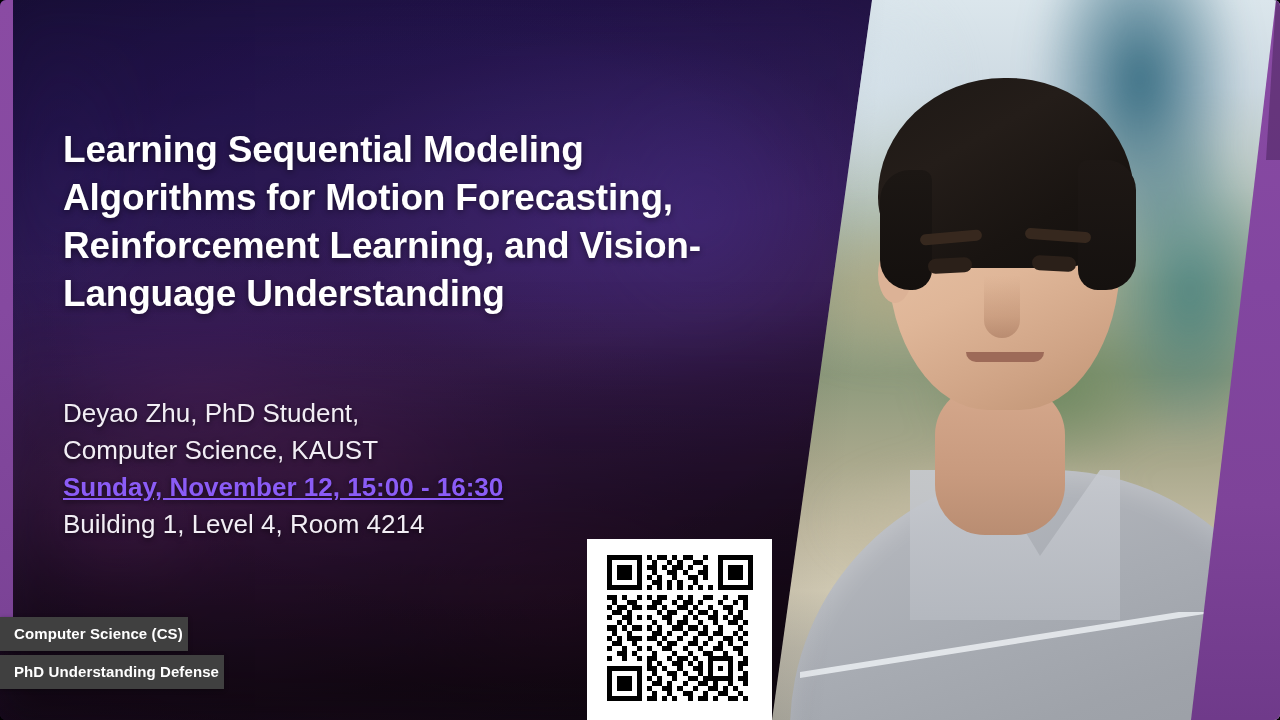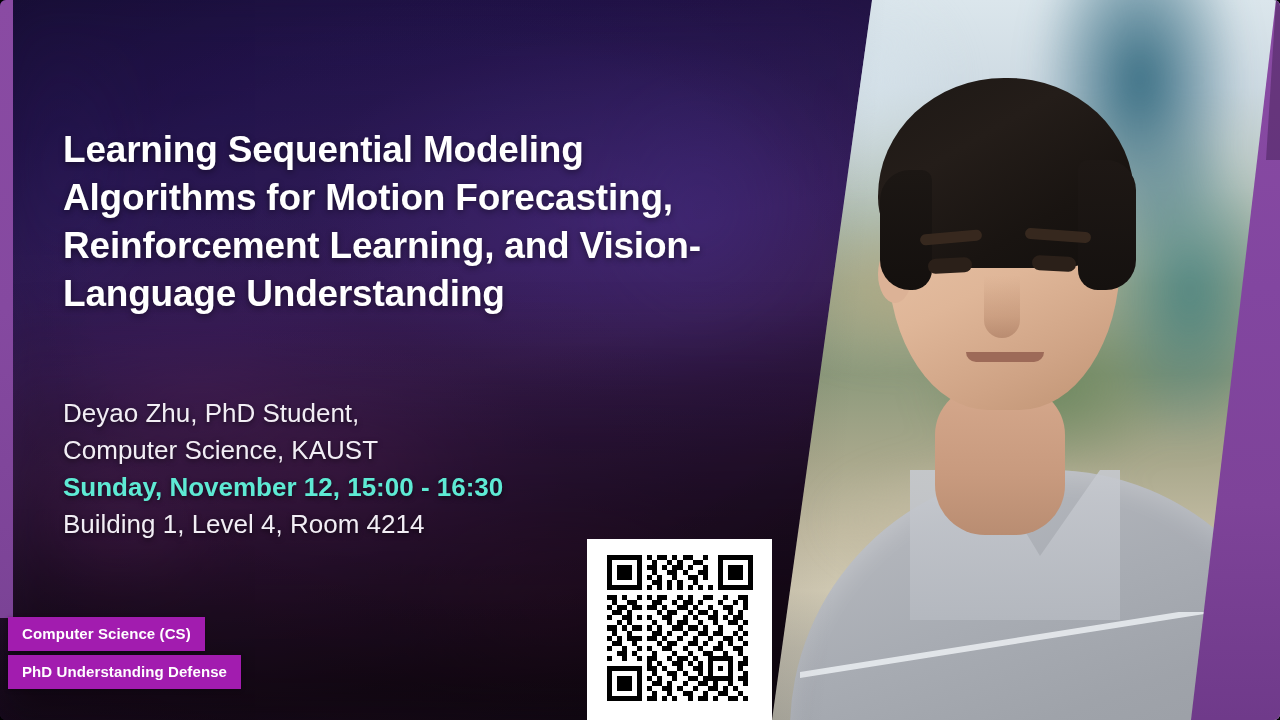--- a/index.html
+++ b/index.html
@@ -259,40 +259,40 @@
   }
   .details .line {
     font-size: 26px;
     line-height: 37px;
     color: #f2eef5;
     text-shadow: 0 2px 5px rgba(0,0,0,0.55);
     white-space: nowrap;
   }
   .details .line.bold {
     font-weight: 700;
-    color: #5eead4;
+    color: #8b5cf6;
+    text-decoration: underline;
   }
 
   
   .badges {
     position: absolute;
     left: 0; top: 617px;
   }
   .badge {
     display: block;
-    background: #a21caf;
+    background: #404040;
     color: #ffffff;
     font-size: 15px;
     font-weight: 700;
     line-height: 1;
-    padding: 9px 14px 10px 14px;
+    padding: 9px 5px 10px 14px;
     width: max-content;
     letter-spacing: 0.1px;
     box-shadow: 0 1px 4px rgba(0,0,0,0.35);
-    margin-left: 8px;
   }
   .badge + .badge { margin-top: 4px; }
 
   
   .qr-panel {
     position: absolute;
     left: 587px; top: 539px;
     width: 185px; height: 181px;
     background: #ffffff;
     display: flex;

